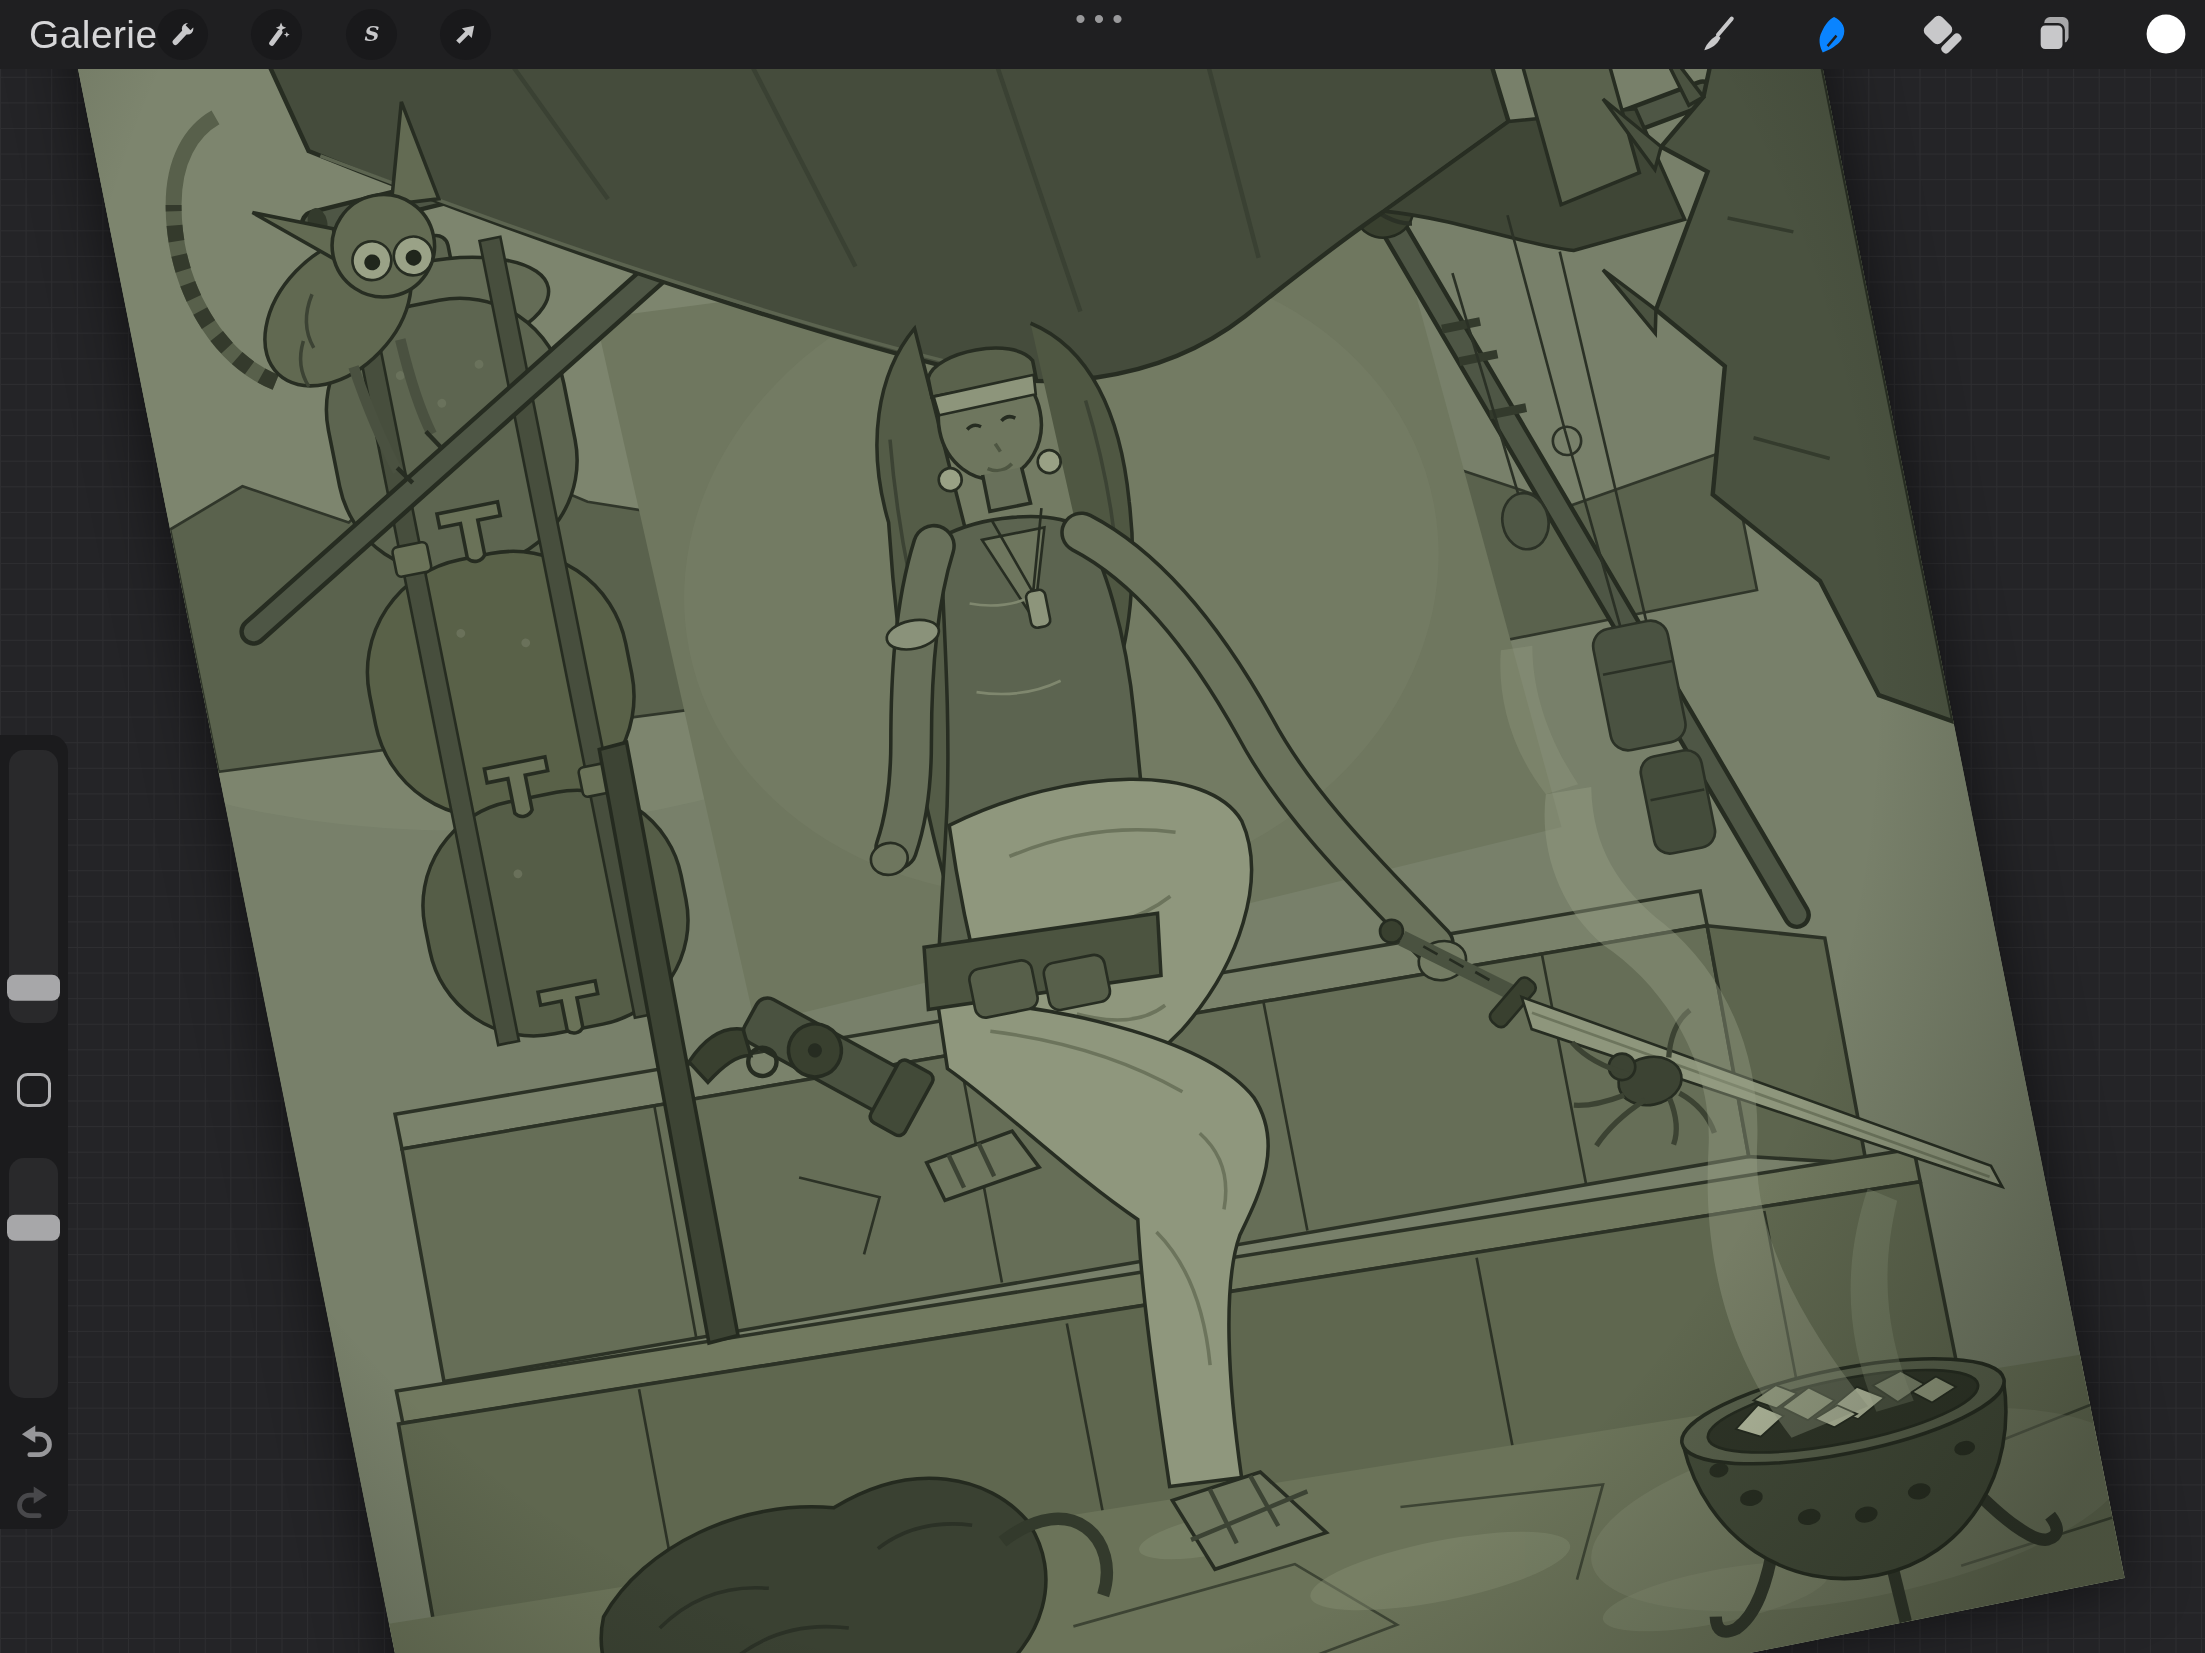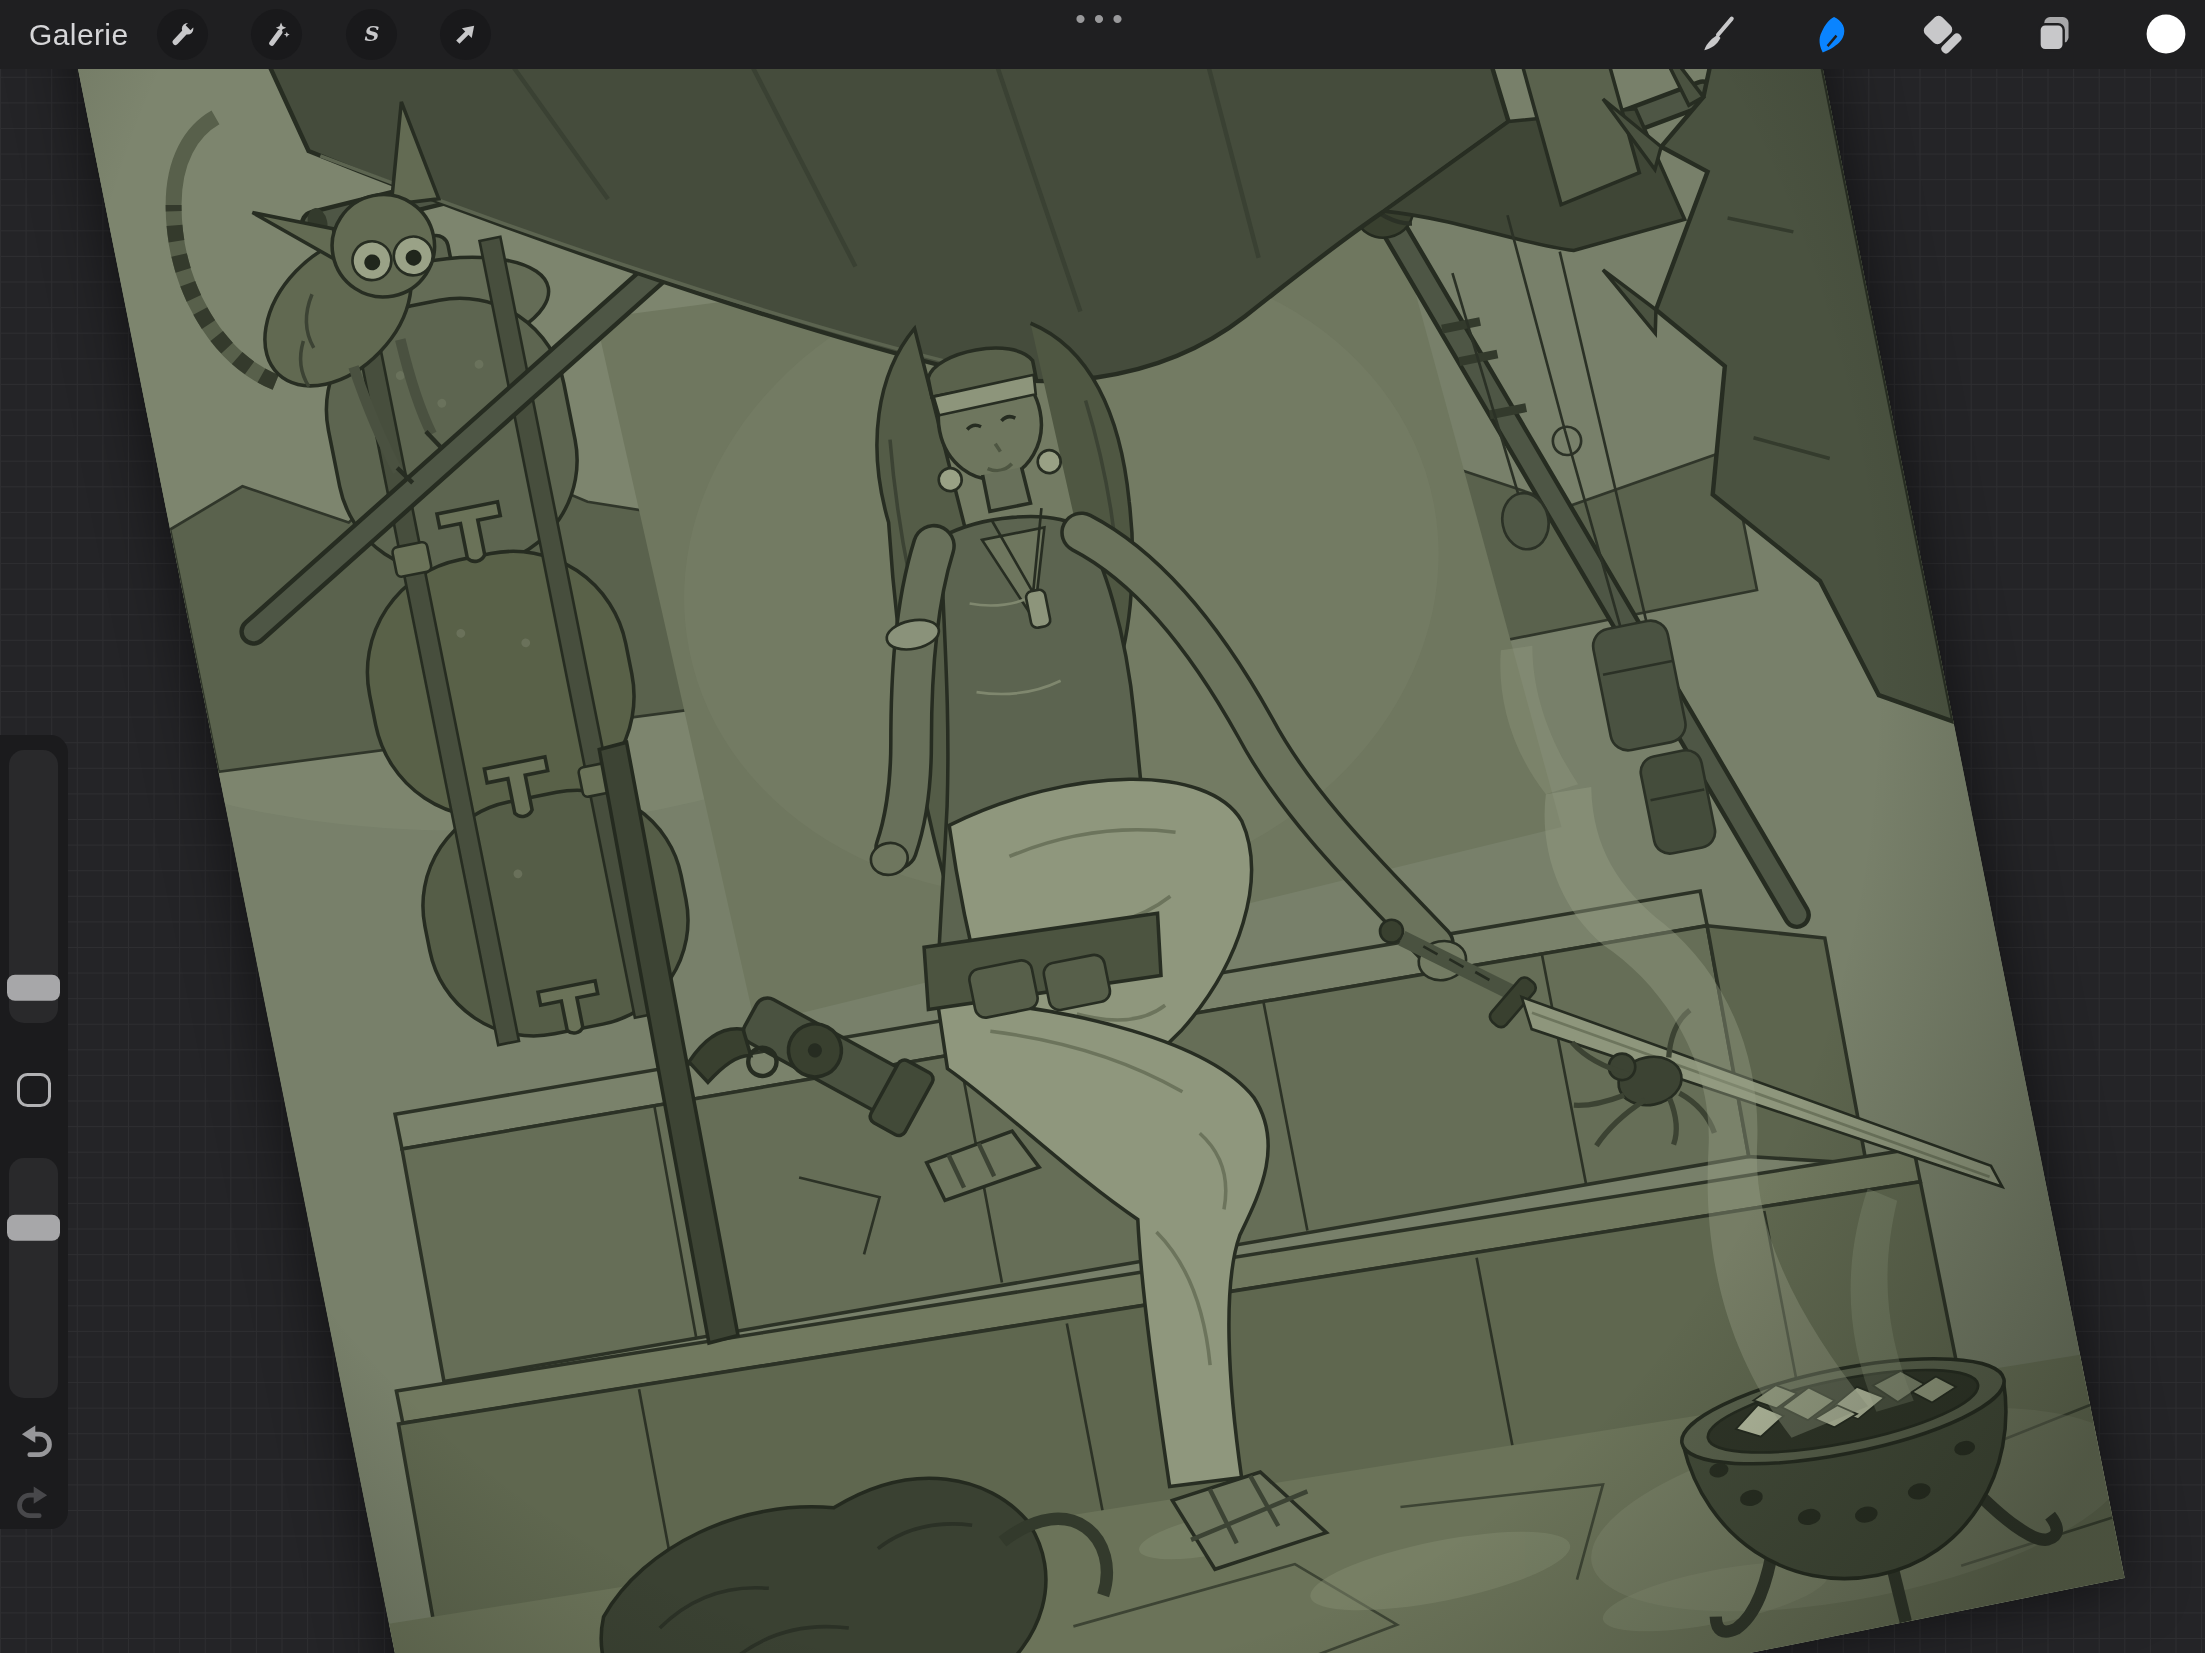--- a/index.html
+++ b/index.html
@@ -10,21 +10,21 @@
                           linear-gradient(90deg,#2e2e31 0.9px,transparent 0.9px);
          background-size:25.6px 25.6px;}
   
   #canvas{position:absolute;left:49px;top:-76px;width:1711px;height:2029px;
           transform:rotate(-11.31deg);transform-origin:0 0;
           box-shadow:0 0 62px rgba(0,0,0,.55);background:#78806a;}
   #canvas svg{display:block;width:100%;height:100%;}
   
   #topbar{position:absolute;left:0;top:0;width:2206px;height:69px;background:#1f1f21;z-index:20;}
   .gallery-label{position:absolute;left:29px;top:0;height:69px;line-height:69px;
-                 font-size:30px;color:#d6d6d8;letter-spacing:0.4px;cursor:default;}
+                 font-size:39px;color:#d6d6d8;letter-spacing:0.4px;cursor:default;}
   .circ-btn{position:absolute;top:8.8px;width:51px;height:51px;border-radius:50%;
             background:#19191b;display:flex;align-items:center;justify-content:center;}
   .tool-btn{position:absolute;top:13.2px;width:42px;height:42px;display:flex;align-items:center;justify-content:center;}
   .tool-icon{color:#c8c8ca;}
   .dots{position:absolute;top:1.8px;left:1037px;width:132px;text-align:center;
         font-size:30px;letter-spacing:8px;color:#99999b;}
   
   #sidebar{position:absolute;left:0;top:735px;width:68px;height:794px;
            background:#1b1b1d;border-radius:0 17.6px 17.6px 0;z-index:20;}
   .track{position:absolute;left:8.8px;width:49px;background:#29292b;border-radius:15px;}

